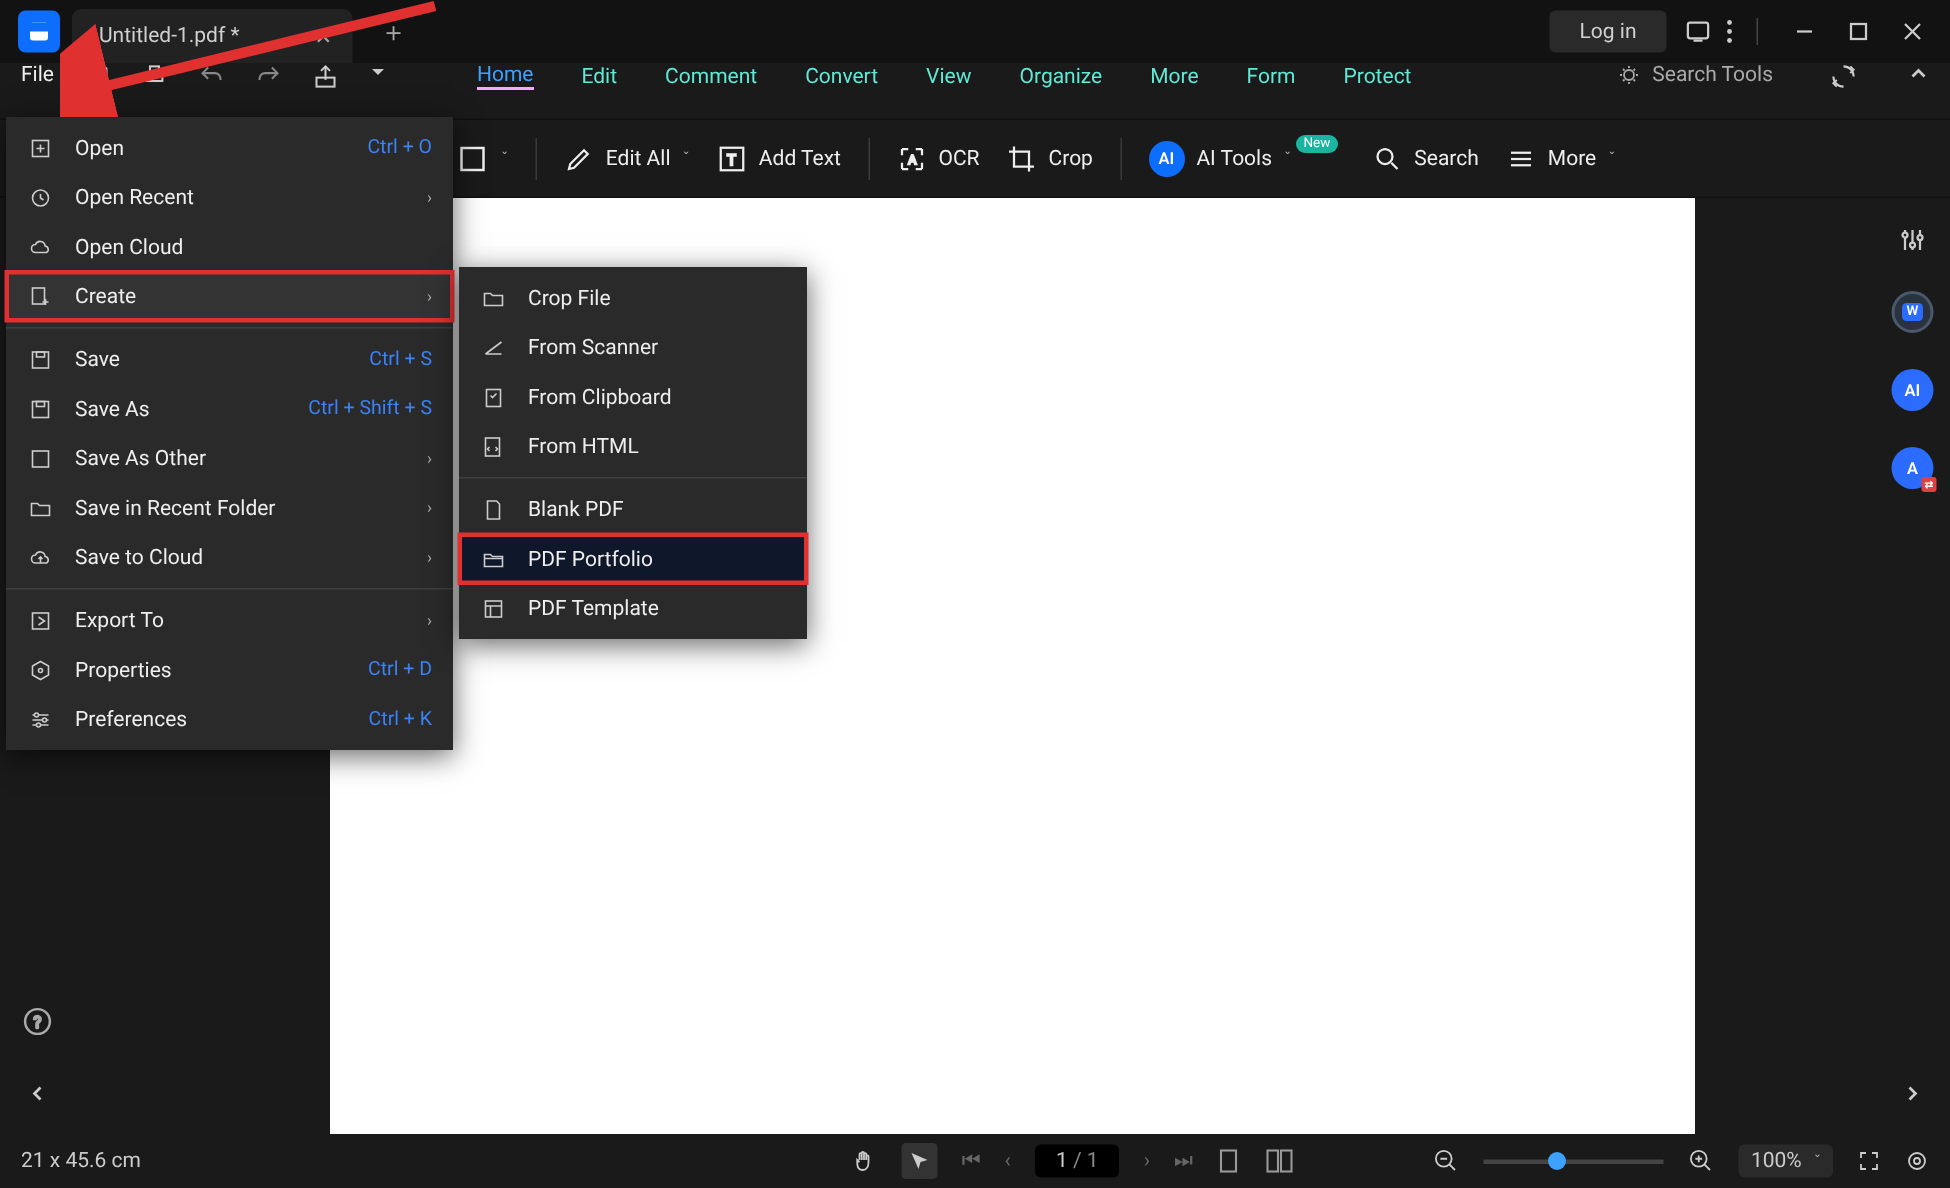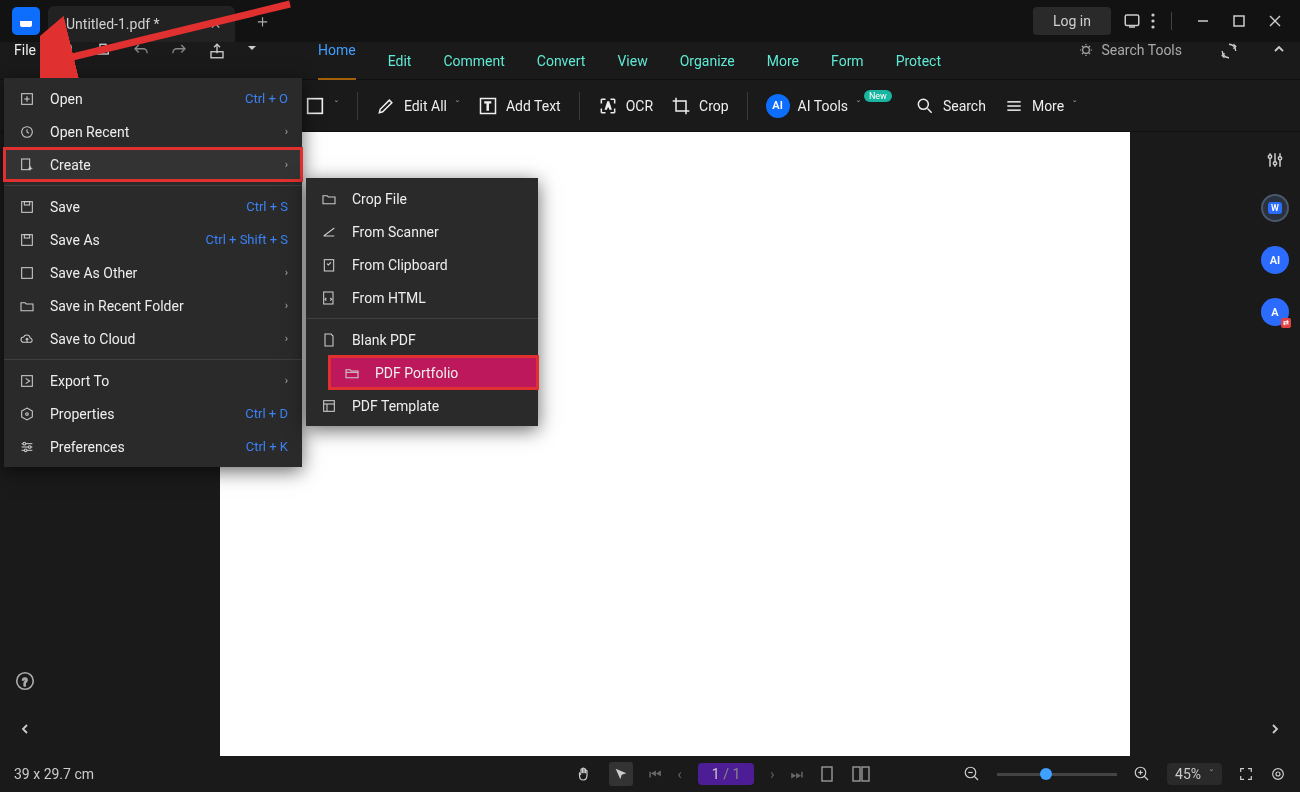--- a/index.html
+++ b/index.html
@@ -15,21 +15,21 @@
 .login-btn { background: #2a2a2a; padding: 6px 20px; border-radius: 4px; margin-right: 12px; }
 .win-ctrl { display: flex; gap: 22px; padding: 0 18px; color: #ccc; }
 .sep { width: 1px; height: 18px; background: #444; margin: 0 6px; }
 
 
 .menubar { height: 38px; background: #1a1a1a; display: flex; align-items: flex-start; padding: 0 14px; gap: 20px; border-bottom: 1px solid #111; }
 .menubar svg, .menubar .ico { color: #ccc; }
 .menubar .file { color: #eee; }
 .tabs-row { display: flex; align-items: center; gap: 32px; margin-left: 40px; }
 .tabs-row .ritem { color: #5eead4; }
-.tabs-row .active { color: #3ea0ff; border-bottom: 2px solid #a16207; padding-bottom: 20px; }
+.tabs-row .active { color: #3ea0ff; border-bottom: 2px solid #f0abfc; padding-bottom: 0; }
 .menubar-spacer { flex: 1; }
 .search-tools { color: #aaa; display: flex; align-items: center; gap: 8px; }
 
 
 .ribbon { height: 52px; background: #1a1a1a; display: flex; align-items: center; padding: 0 14px; gap: 18px; border-bottom: 1px solid #111; }
 .ribbon .item { display: flex; align-items: center; gap: 8px; color: #eee; }
 .ribbon .div { width: 1px; height: 28px; background: #3a3a3a; }
 .ribbon .ai-badge { width: 24px; height: 24px; background: #0d6efd; border-radius: 50%; color: #fff; display: flex; align-items: center; justify-content: center; font-size: 11px; font-weight: 600; }
 .new-pill { background: #1ab5a0; color: #fff; font-size: 9px; padding: 1px 5px; border-radius: 8px; position: relative; top: -10px; left: -5px; }
 
@@ -41,38 +41,38 @@
 .left-rail { position: absolute; left: 0; top: 132px; bottom: 36px; width: 50px; background: #1a1a1a; display: flex; flex-direction: column; justify-content: flex-end; align-items: center; padding-bottom: 20px; gap: 30px; }
 
 .right-rail { position: absolute; right: 0; top: 132px; bottom: 36px; width: 50px; background: #1a1a1a; display: flex; flex-direction: column; align-items: center; padding-top: 18px; gap: 24px; }
 .right-rail .circ { width: 28px; height: 28px; border-radius: 50%; display: flex; align-items: center; justify-content: center; font-size: 11px; font-weight: 600; }
 .blue { background: #2b6cff; color: #fff; }
 .ring { border: 2px solid #4a586b; color: #4a90ff; background: #2a3240; }
 
 
 .statusbar { position: absolute; bottom: 0; left: 0; right: 0; height: 36px; background: #1a1a1a; display: flex; align-items: center; padding: 0 14px; color: #ccc; gap: 16px; }
 .statusbar .spacer { flex: 1; }
-.page-input { background: #4c1d95; padding: 3px 14px; border-radius: 4px; }
+.page-input { background: #000000; padding: 3px 14px; border-radius: 4px; }
 .zoom-slider { width: 120px; height: 3px; background: #444; position: relative; }
 .zoom-slider::after { content: ""; position: absolute; width: 12px; height: 12px; background: #3ea0ff; border-radius: 50%; left: 36%; top: -5px; }
 .zoom-box { background: #2a2a2a; padding: 3px 8px; border-radius: 4px; display: flex; gap: 8px; align-items: center; }
 
 
 .file-menu { position: absolute; left: 4px; top: 78px; width: 298px; background: #2a2a2a; box-shadow: 0 4px 18px rgba(0,0,0,.6); padding: 4px 0; z-index: 50; }
 .file-menu .row { display: flex; align-items: center; height: 33px; padding: 0 14px; color: #eee; gap: 14px; }
 .file-menu .row .lbl { flex: 1; }
 .file-menu .row .short { color: #3b82f6; font-size: 13px; }
 .file-menu .row.highlight { outline: 3px solid #e03030; outline-offset: -2px; background: #333; }
 .file-menu .sep-h { height: 1px; background: #3e3e3e; margin: 4px 0; }
 .mico { width: 18px; display: flex; justify-content: center; color: #ccc; }
 
 
 .sub-menu { position: absolute; left: 306px; top: 178px; width: 232px; background: #2a2a2a; box-shadow: 0 4px 18px rgba(0,0,0,.6); padding: 4px 0; z-index: 50; }
 .sub-menu .row { display: flex; align-items: center; height: 33px; padding: 0 14px; color: #eee; gap: 14px; }
-.sub-menu .row.highlight { outline: 3px solid #e03030; outline-offset: -2px; background: #be185d; margin-left: 23px; }
+.sub-menu .row.highlight { outline: 3px solid #e03030; outline-offset: -2px; background: #0f172a; }
 .sub-menu .sep-h { height: 1px; background: #3e3e3e; margin: 4px 0; }
 
 
 .arrow-anno { position: absolute; z-index: 100; left: 40px; top: -2px; pointer-events: none; }
 
 .chev { font-size: 11px; color: #aaa; }
 svg { display: block; }
 </style>
 </head>
 <body>
@@ -296,21 +296,21 @@
     </div>
   <div style="flex:1"></div>
   <span style="margin-bottom:20px">
       <svg width="14" height="14" viewBox="0 0 14 14">
         <path d="M5 3l4 4-4 4" fill="none" stroke="#ccc" stroke-width="1.8"></path>
       </svg>
     </span>
 </div>
 
 <div class="statusbar">
-  <span>39 x 29.7 cm</span>
+  <span>21 x 45.6 cm</span>
   <div class="spacer"></div>
   <span>
       <svg width="18" height="18" viewBox="0 0 24 24" fill="none" stroke="#ccc" stroke-width="1.6">
         <path d="M8 11V6a1 1 0 012 0v5M10 11V5a1 1 0 012 0v6M12 11V6a1 1 0 012 0v5M14 11V8a1 1 0 012 0v5c0 4-2 7-5 7s-5-2-5-6v-3l2 2"></path>
       </svg>
     </span>
   <span style="background:#333;padding:4px;border-radius:3px">
       <svg width="16" height="16" viewBox="0 0 24 24" fill="#ccc">
         <path d="M4 4l7 16 2-7 7-2z"></path>
       </svg>
@@ -342,21 +342,21 @@
   <div class="zoom-slider"></div>
   <span>
       <svg width="18" height="18" viewBox="0 0 24 24" fill="none" stroke="#ccc" stroke-width="1.6">
         <circle cx="10" cy="10" r="7"></circle>
         <line x1="7" y1="10" x2="13" y2="10"></line>
         <line x1="10" y1="7" x2="10" y2="13"></line>
         <line x1="20" y1="20" x2="15" y2="15"></line>
       </svg>
     </span>
   <div class="zoom-box">
-      <span>45%</span>
+      <span>100%</span>
       <span class="chev">ˇ</span>
     </div>
   <span>
       <svg width="16" height="16" viewBox="0 0 24 24" fill="none" stroke="#ccc" stroke-width="1.8">
         <path d="M4 9V4h5M20 9V4h-5M4 15v5h5M20 15v5h-5"></path>
       </svg>
     </span>
   <span>
       <svg width="16" height="16" viewBox="0 0 24 24" fill="none" stroke="#ccc" stroke-width="1.8">
         <circle cx="12" cy="12" r="8"></circle>
@@ -379,20 +379,28 @@
   </div>
   <div class="row">
     <span class="mico">
         <svg width="16" height="16" viewBox="0 0 24 24" fill="none" stroke="#ccc" stroke-width="1.6">
           <circle cx="12" cy="12" r="8"></circle>
           <path d="M12 8v4l3 2"></path>
         </svg>
       </span>
     <span class="lbl">Open Recent</span>
       <span class="chev">›</span>
+  </div>
+  <div class="row">
+    <span class="mico">
+        <svg width="16" height="16" viewBox="0 0 24 24" fill="none" stroke="#ccc" stroke-width="1.6">
+          <path d="M7 17a4 4 0 010-8 5 5 0 019.6 1.5A3.5 3.5 0 0118 17H7z"></path>
+        </svg>
+      </span>
+    <span class="lbl">Open Cloud</span>
   </div>
   <div class="row highlight">
     <span class="mico">
         <svg width="16" height="16" viewBox="0 0 24 24" fill="none" stroke="#ccc" stroke-width="1.6">
           <rect x="4" y="3" width="12" height="16"></rect>
           <line x1="14" y1="17" x2="20" y2="17"></line>
           <line x1="17" y1="14" x2="17" y2="20"></line>
         </svg>
       </span>
     <span class="lbl">Create</span>

